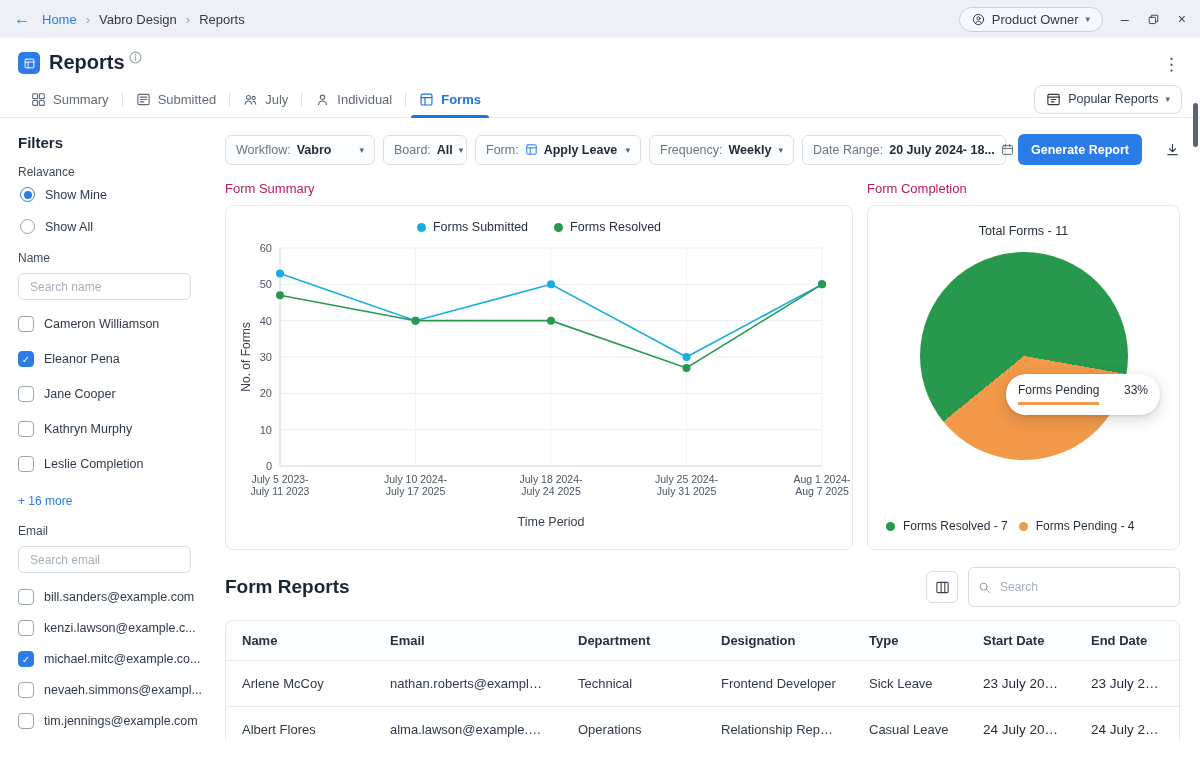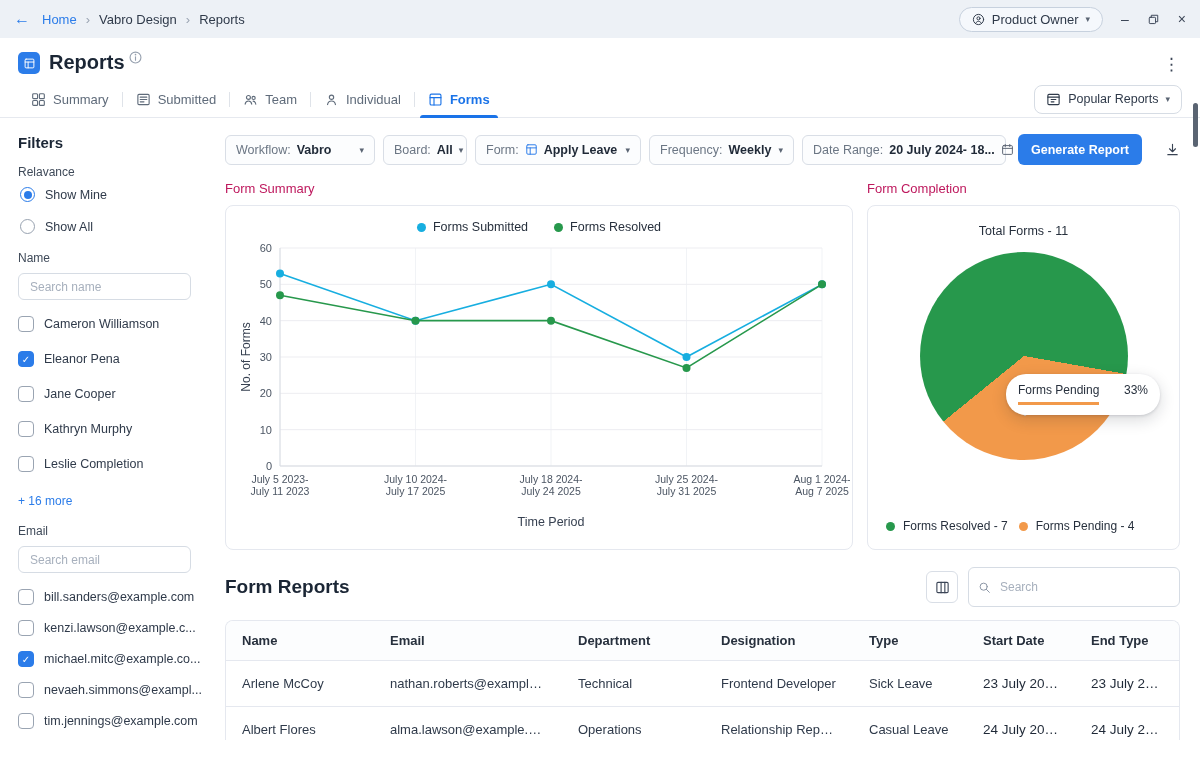--- a/index.html
+++ b/index.html
@@ -214,21 +214,21 @@
     <span class="tab-sep"></span>
     <div class="tab">
       <span class="icon">
         <svg viewBox="0 0 16 16">
           <circle cx="5.8" cy="5.8" r="2.1"></circle>
           <path d="M2.3 13c.3-2.2 1.7-3.4 3.5-3.4s3.2 1.2 3.5 3.4"></path>
           <circle cx="11.3" cy="6.3" r="1.7"></circle>
           <path d="M10.8 9.7c1.7.2 2.7 1.4 2.9 3.3"></path>
         </svg>
       </span>
-      <span>Team</span>
+      <span>July</span>
     </div>
     <span class="tab-sep"></span>
     <div class="tab">
       <span class="icon">
         <svg viewBox="0 0 16 16">
           <circle cx="8" cy="5.6" r="2.3"></circle>
           <path d="M3.8 13.4c.4-2.5 2-3.8 4.2-3.8s3.8 1.3 4.2 3.8"></path>
         </svg>
       </span>
       <span>Individual</span>
@@ -477,21 +477,21 @@
             <col style="width: 106px;">
           </colgroup>
         <thead>
             <tr id="report-head">
               <th>Name</th>
               <th>Email</th>
               <th>Department</th>
               <th>Designation</th>
               <th>Type</th>
               <th>Start Date</th>
-              <th>End Type</th>
+              <th>End Date</th>
             </tr>
           </thead>
         <tbody id="report-body">
             <tr>
               <td>Arlene McCoy</td>
               <td>nathan.roberts@example.com</td>
               <td>Technical</td>
               <td>Frontend Developer</td>
               <td>Sick Leave</td>
               <td class="date">23 July 2024</td>

